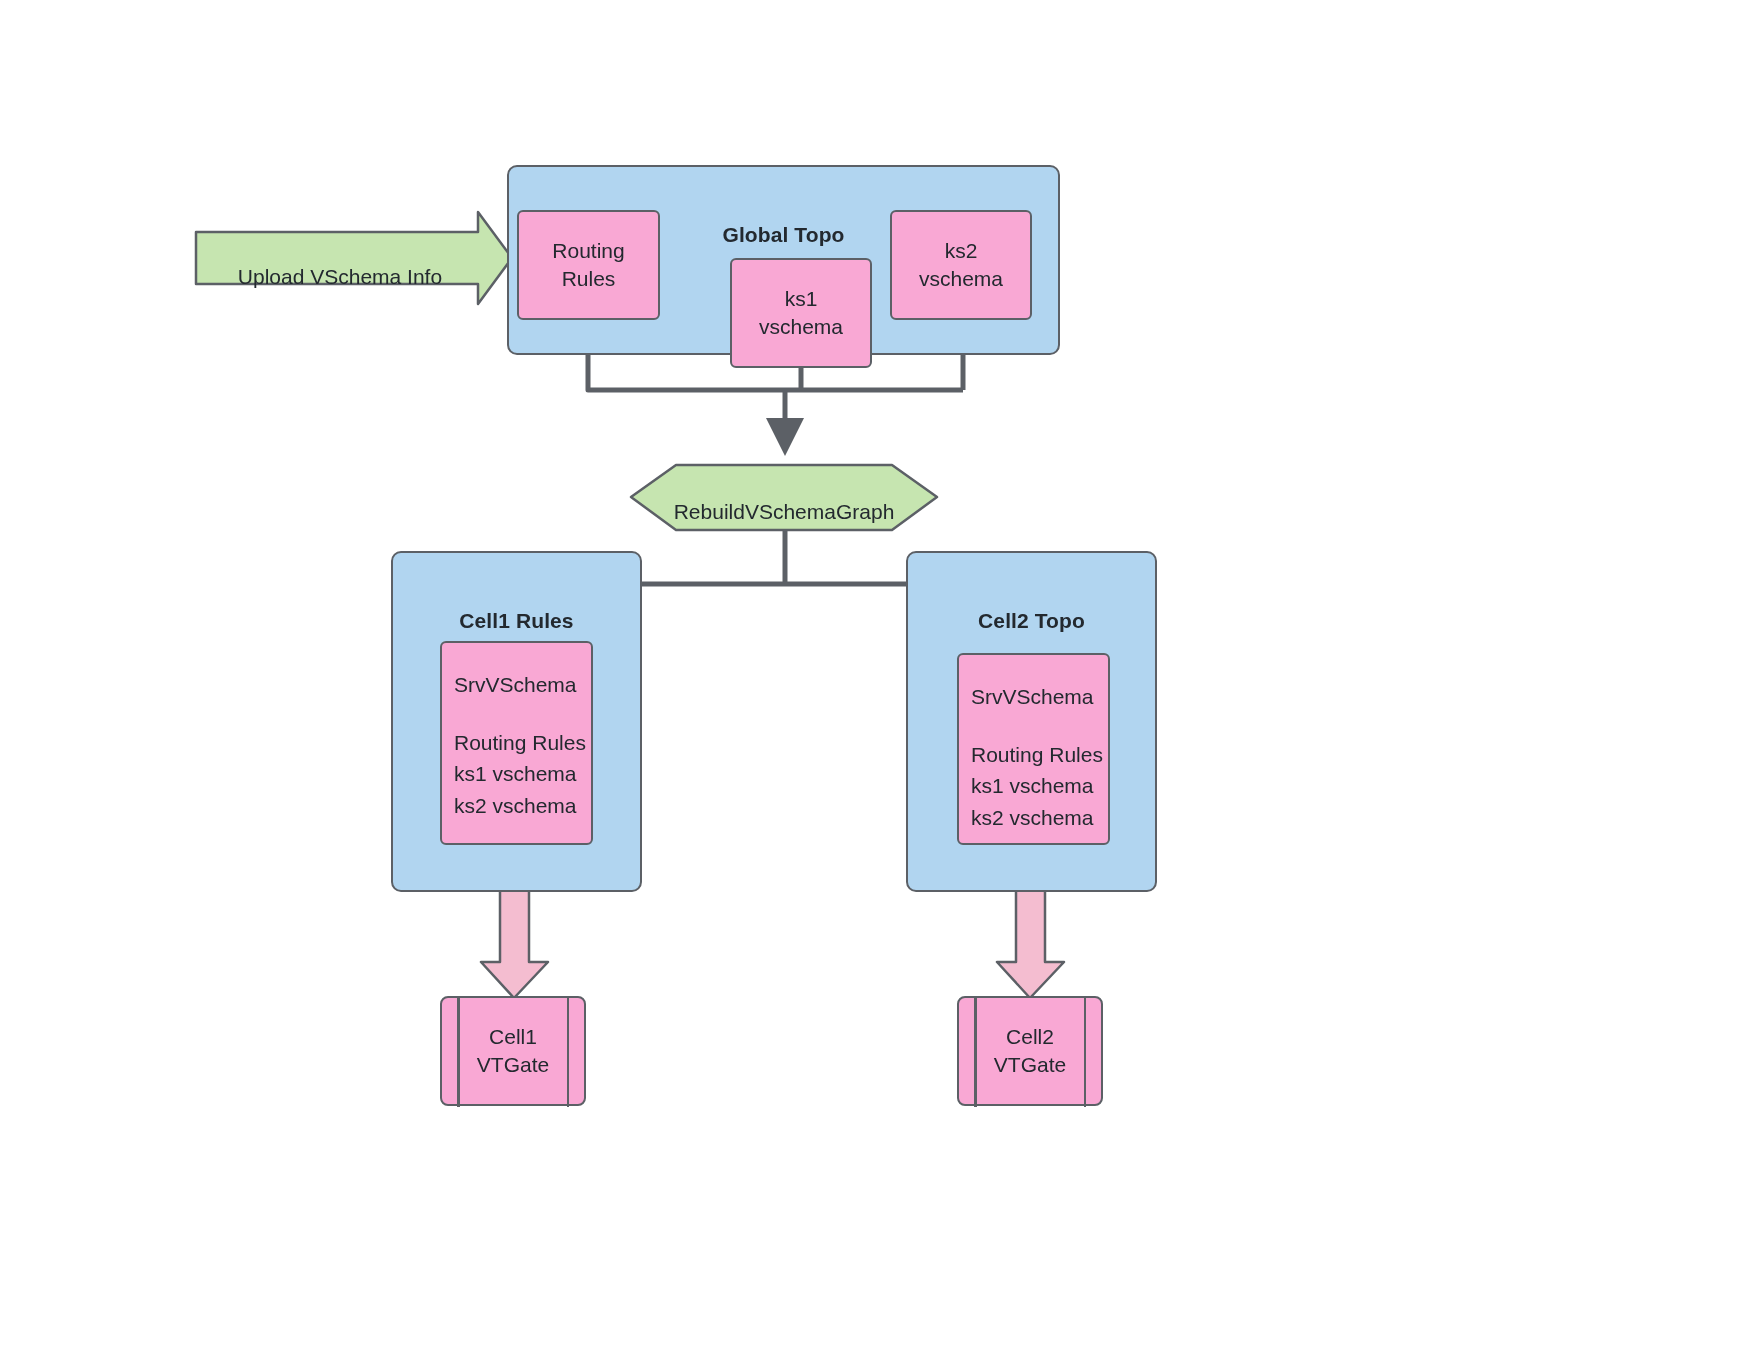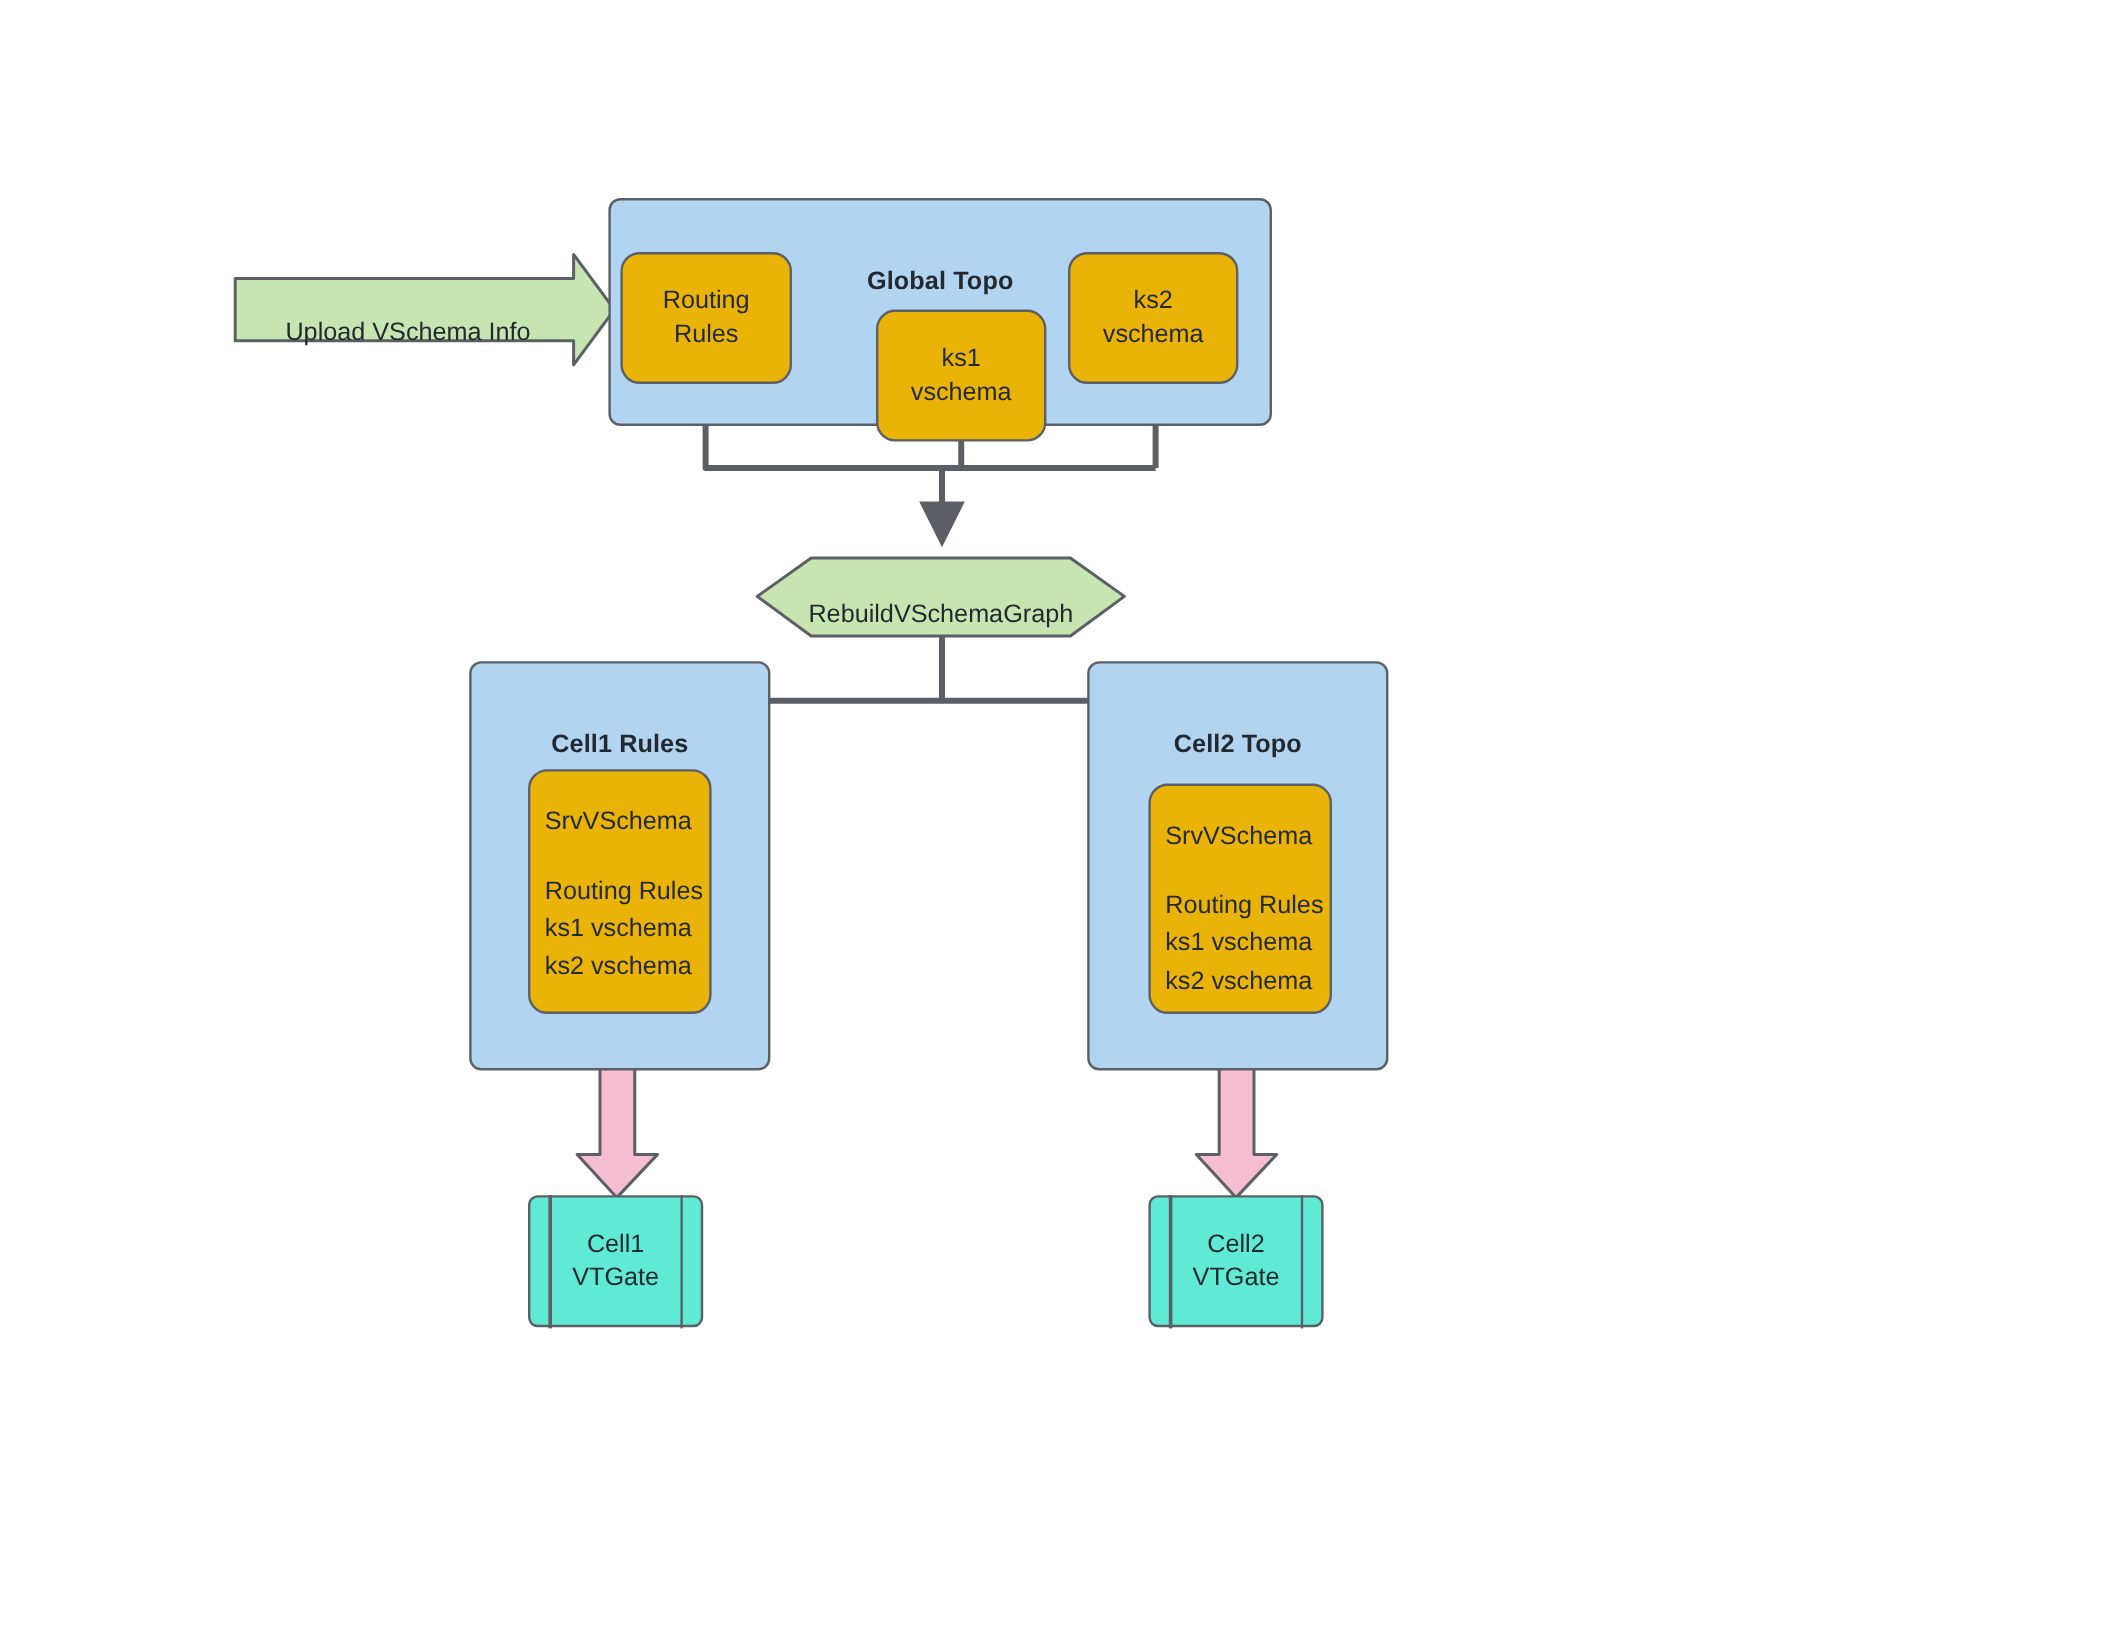--- a/index.html
+++ b/index.html
@@ -49,43 +49,43 @@
     font-size: 21px;
     color: #23292f;
     letter-spacing: .1px;
     padding-top: 11px;
     line-height: 1.1;
     margin-top: 45px;
   }
 
   
   .ybox {
-    background: #eab308;
+    background: #f9a8d4;
     border: 2.5px solid #5c6066;
-    border-radius: 16px;
+    border-radius: 6px;
     font-size: 21px;
     color: #23292f;
     line-height: 1.35;
   }
   .ybox-center {
     align-items: center;
     justify-content: center;
   }
   .ybox-left {
     align-items: flex-start;
     justify-content: flex-start;
     text-align: left;
     padding: 26px 0 0 12px;
   }
   .srv-block { line-height: 1.5; }
   .srv-head { margin-bottom: 26px; }
 
   
   .vtgate {
-    background: #5eead4;
+    background: #f9a8d4;
     border: 2.5px solid #5c6066;
     border-radius: 8px;
     font-size: 21px;
     color: #23292f;
     line-height: 1.35;
   }
   .vtgate::before {
     content: "";
     position: absolute;
     left: 15px;

